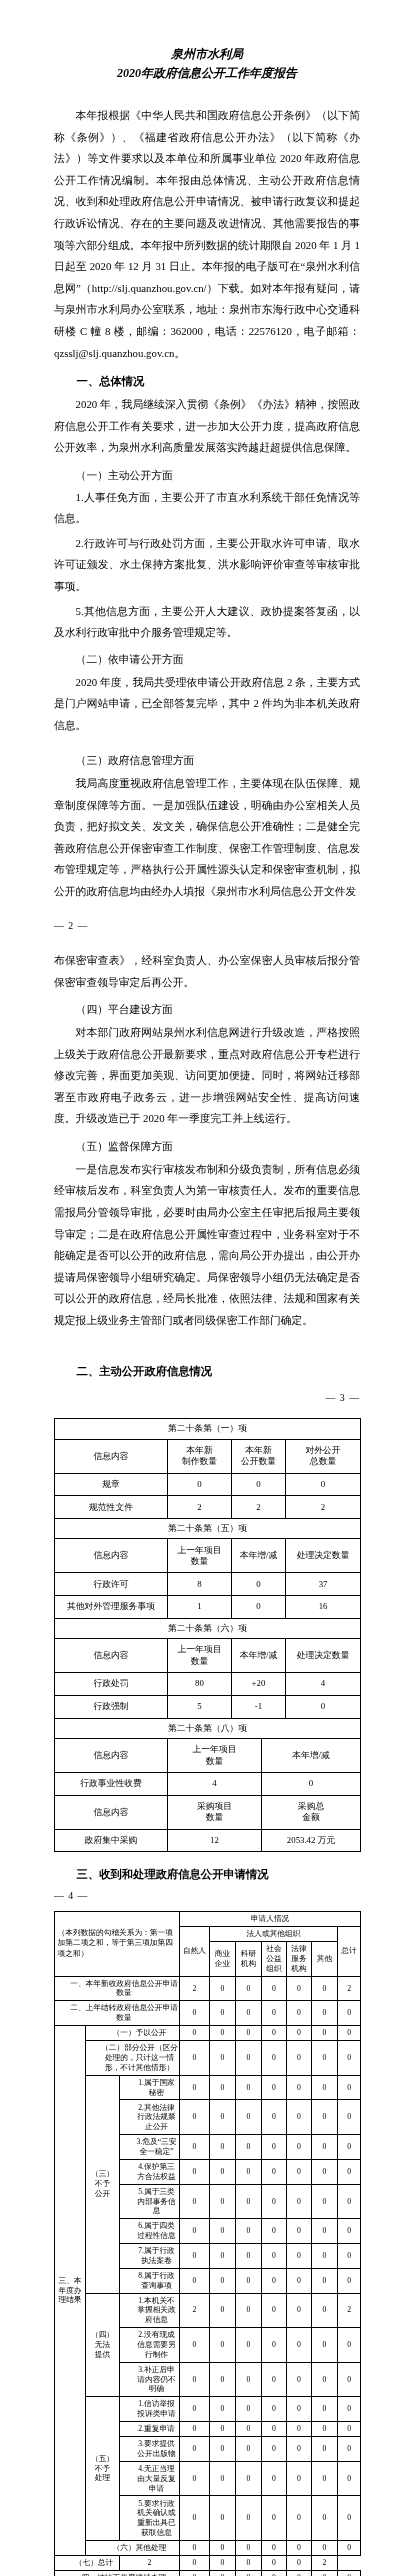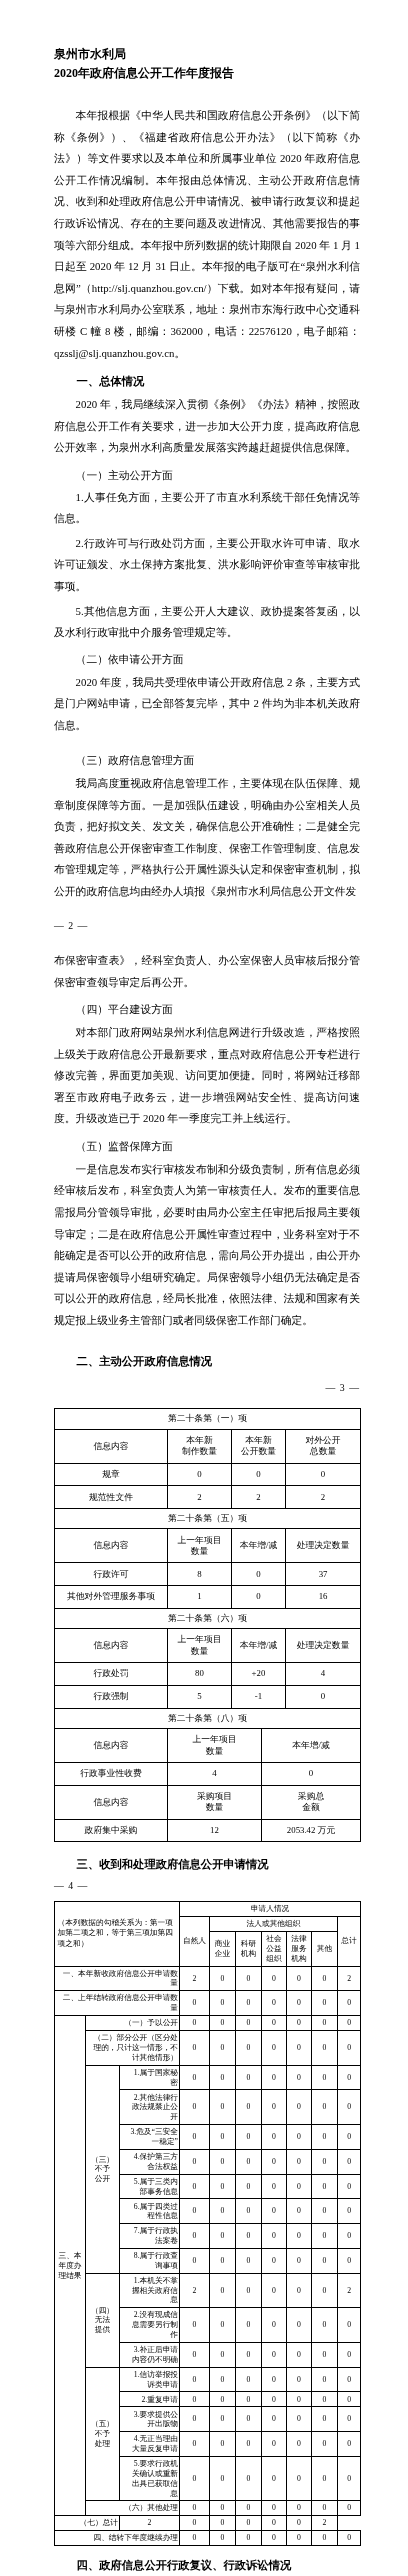--- a/index.html
+++ b/index.html
@@ -5,39 +5,39 @@
   html,body{margin:0;padding:0;}
   body{
     width:409px;height:2899px;overflow:hidden;background:#ffffff;color:#000;
     font-family:"Liberation Serif","DejaVu Serif",serif;
   }
   .page{
     position:relative;box-sizing:border-box;width:409px;height:2899px;
     padding:45px 48px 0 54px;
     border-right:0.5px solid #e3e3e3;border-bottom:0.5px solid #e3e3e3;
   }
-  .doc-title{font-weight:bold;font-size:12px;line-height:18.5px;}
+  .doc-title{font-weight:bold;font-size:12px;line-height:18.5px;text-align:center;font-style:italic;}
   .body-p{font-size:10.8px;line-height:21.6px;text-align:justify;text-indent:2em;margin:0;}
   .body-p.noindent{text-indent:0;}
   .h1{font-family:Liberation Sans, sans-serif;font-weight:bold;font-size:11.3px;line-height:16.5px;text-indent:2em;margin:0;}
   .h2{font-size:10.8px;line-height:16.5px;text-indent:2em;margin:0;}
   .pgnum{font-size:9.8px;line-height:12.4px;letter-spacing:1px;}
   .pg-l{text-align:left;}
   .pg-r{text-align:right;}
   table{border-collapse:collapse;table-layout:fixed;width:307px;margin:0;}
   td{
     border:0.5px solid #000;text-align:center;vertical-align:middle;
     font-size:8.2px;line-height:10.3px;padding:4.1px 1.5px;
     white-space:pre-line;word-break:break-all;
   }
   .tbl-a td{font-size:8.8px;line-height:11.3px;padding:5.2px 2.1px;}
   .tbl-a td.sec{padding:4.1px 2.1px;}
   .tbl-b td{font-size:7.7px;line-height:9.8px;padding:2.1px 1px;}
   .tbl-b td.note{text-align:left;line-height:10.8px;padding:3.1px 2.6px;}
-  .tbl-b td.lbl{text-align:right;padding-left:7px;margin-top:44px;}
+  .tbl-b td.lbl{text-align:center;padding-left:15px;margin-top:44px;}
   .tbl-b td.grp{padding:1px 0.5px;}
 </style>
 </head>
 <body>
 
 <div class="page">
 
   <div class="doc-title t1">泉州市水利局</div>
   <div class="doc-title">2020年政府信息公开工作年度报告</div>
 
@@ -60,21 +60,21 @@
   <div class="pgnum pg-l" style="margin:17.5px 0">— 2 —</div>
 
   <p class="body-p noindent">布保密审查表》，经科室负责人、办公室保密人员审核后报分管保密审查领导审定后再公开。</p>
 
   <div class="h2" style="margin-top:8.2px">（四）平台建设方面</div>
   <p class="body-p" style="margin-top:4.1px">对本部门政府网站泉州水利信息网进行升级改造，严格按照上级关于政府信息公开最新要求，重点对政府信息公开专栏进行修改完善，界面更加美观、访问更加便捷。同时，将网站迁移部署至市政府电子政务云，进一步增强网站安全性、提高访问速度。升级改造已于 2020 年一季度完工并上线运行。</p>
 
   <div class="h2" style="margin-top:8.2px">（五）监督保障方面</div>
   <p class="body-p" style="margin-top:4.1px">一是信息发布实行审核发布制和分级负责制，所有信息必须经审核后发布，科室负责人为第一审核责任人。发布的重要信息需报局分管领导审批，必要时由局办公室主任审把后报局主要领导审定；二是在政府信息公开属性审查过程中，业务科室对于不能确定是否可以公开的政府信息，需向局公开办提出，由公开办提请局保密领导小组研究确定。局保密领导小组仍无法确定是否可以公开的政府信息，经局长批准，依照法律、法规和国家有关规定报上级业务主管部门或者同级保密工作部门确定。</p>
 
-  <div class="h1" style="margin-top:21px">二、主动公开政府信息情况</div>
+  <div class="h1" style="margin-top:31px">二、主动公开政府信息情况</div>
 
   <div class="pgnum pg-r" style="margin:13.4px 0">— 3 —</div>
 
   <table class="tbl-a">
     <colgroup>
       <col style="width:113px">
         <col style="width:64px">
         <col style="width:30px">
         <col style="width:24px">
         <col style="width:75px">

